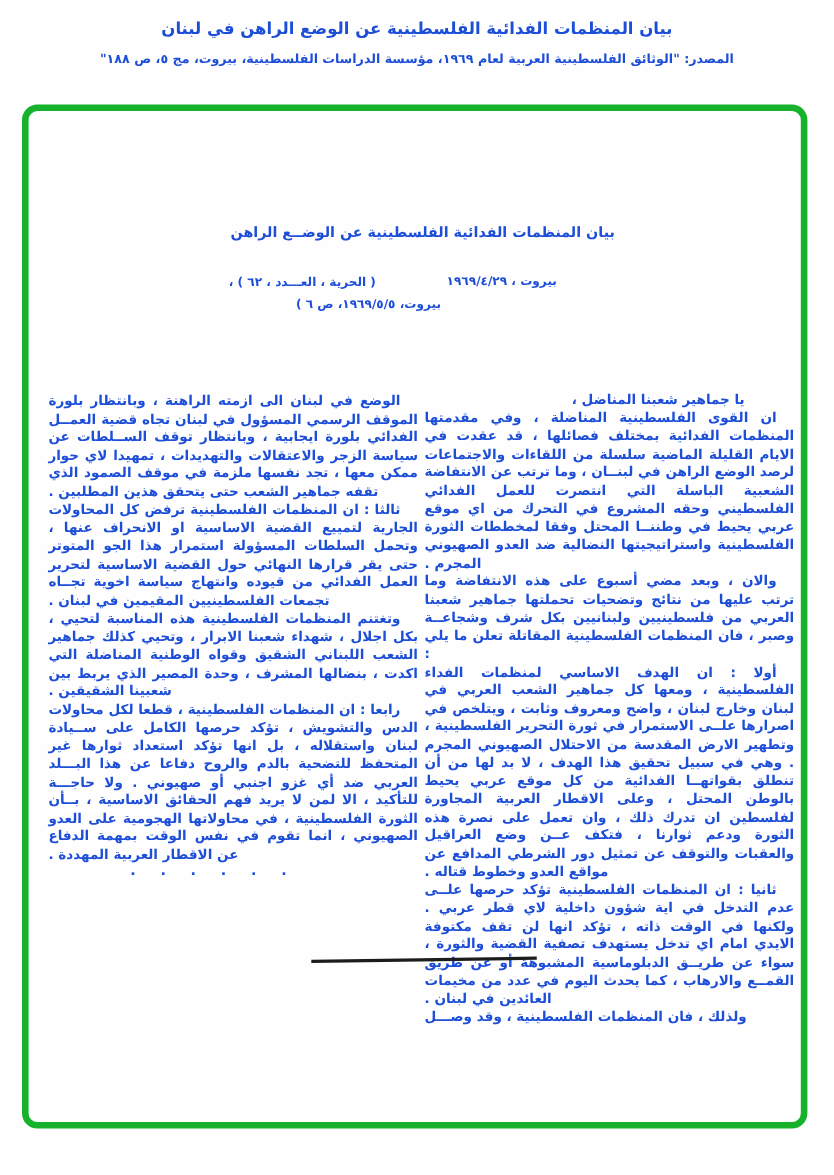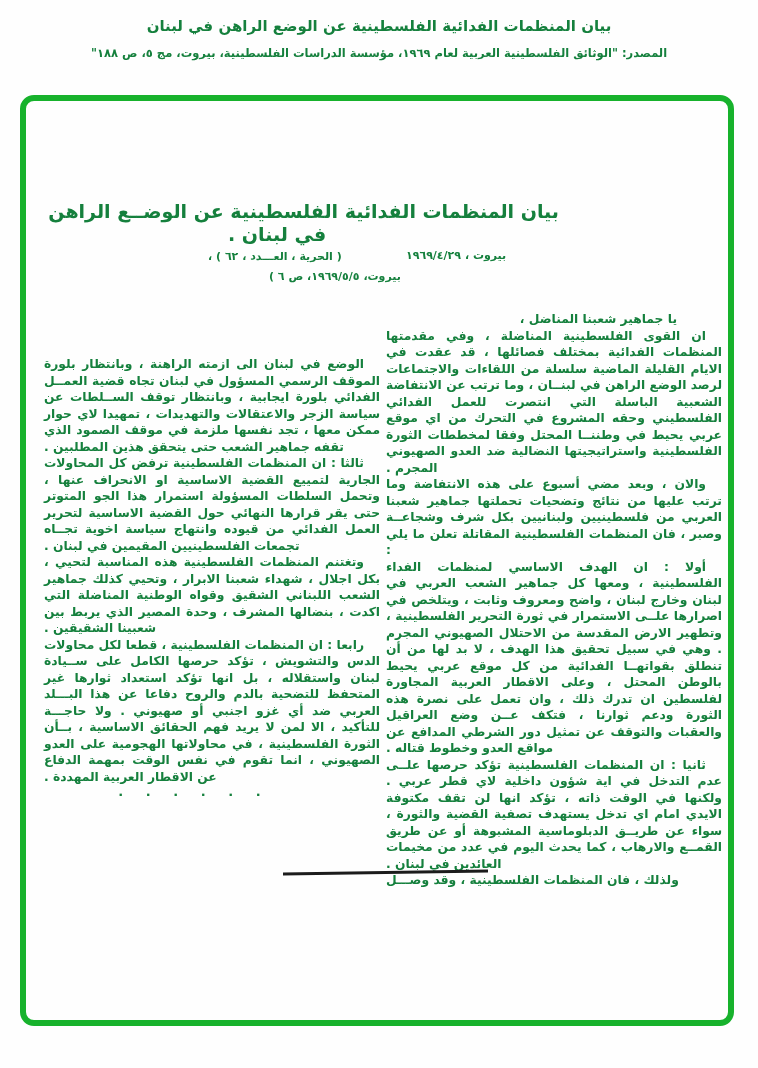--- a/index.html
+++ b/index.html
@@ -1,48 +1,48 @@
 <!DOCTYPE html>
 <html lang="ar" dir="rtl"><head>
 <meta charset="utf-8">
 <style>
   html,body{margin:0;padding:0;background:#ffffff;}
   .page{
     position:relative;width:758px;height:1068px;background:#fefefe;
-    font-family:"DejaVu Sans",sans-serif;color:#15803d;direction:rtl;overflow:hidden;
+    font-family:"DejaVu Sans",sans-serif;color:#1d4ed8;direction:rtl;overflow:hidden;
   }
   .hdr-title{
     position:absolute;top:17px;left:0;width:758px;text-align:center;
     font-size:15px;font-weight:bold;letter-spacing:0;
   }
   .hdr-source{
     position:absolute;top:46px;left:0;width:758px;text-align:center;
     font-size:11.5px;font-weight:bold;
   }
   .frame{
     position:absolute;left:20px;top:95px;width:702px;height:919px;
     border:6px solid #17b22c;border-radius:14px;background:transparent;
   }
   .doc-title{
     position:absolute;left:228px;top:200px;width:331px;
-    font-size:19px;font-weight:bold;line-height:23px;
+    font-size:13px;font-weight:bold;line-height:23px;
   }
   .doc-title .t1{display:block;white-space:nowrap;text-align:right;}
   .doc-title .t2{display:block;text-align:left;}
   .dl{position:absolute;font-size:11px;font-weight:bold;white-space:nowrap;}
   .dl-place{left:358px;top:249px;margin-left:48px;}
   .dl-pub{left:208px;top:250px;}
   .dl-ref{left:237px;top:270px;margin-left:32px;}
   .col{
     position:absolute;width:336px;
     font-size:12.3px;line-height:16.5px;font-weight:bold;
     text-align:justify;text-align-last:left;
   }
   .col p{margin:0;text-indent:16px;}
-  .col p.salutation{text-align-last:right;text-indent:45px;}
+  .col p.salutation{text-align-last:right;text-indent:45px;margin-top:44px;}
   .col-right{left:386px;top:311px;}
   .col-left{left:44px;top:356px;}
   .dots{
     position:absolute;left:44px;top:784px;width:300px;text-align:center;
     font-size:13px;font-weight:bold;letter-spacing:9px;direction:ltr;
   }
   .footnote-rule{
     position:absolute;left:283px;top:871px;width:205px;height:3px;
     background:#1c1c1c;transform:rotate(-0.8deg);
   }
@@ -53,21 +53,20 @@
 <div class="page">
 
   <div class="hdr-title">بيان المنظمات الفدائية الفلسطينية عن الوضع الراهن في لبنان</div>
 
   <div class="hdr-source">المصدر: "الوثائق الفلسطينية العربية لعام ١٩٦٩، مؤسسة الدراسات الفلسطينية، بيروت، مج ٥، ص ١٨٨"</div>
 
   <div class="frame"></div>
 
   <div class="doc-title">
     <span class="t1">بيان المنظمات الفدائية الفلسطينية عن الوضــع الراهن</span>
-    <span class="t2">في لبنان .</span>
   </div>
 
   <div class="dl dl-place">بيروت ، ١٩٦٩/٤/٢٩</div>
 
   <div class="dl dl-pub">( الحرية ، العـــدد ، ٦٢ ) ،</div>
 
   <div class="dl dl-ref">بيروت، ١٩٦٩/٥/٥، ص ٦ )</div>
 
   <div class="col col-right">
     <p class="salutation">يا جماهير شعبنا المناضل ،</p>

